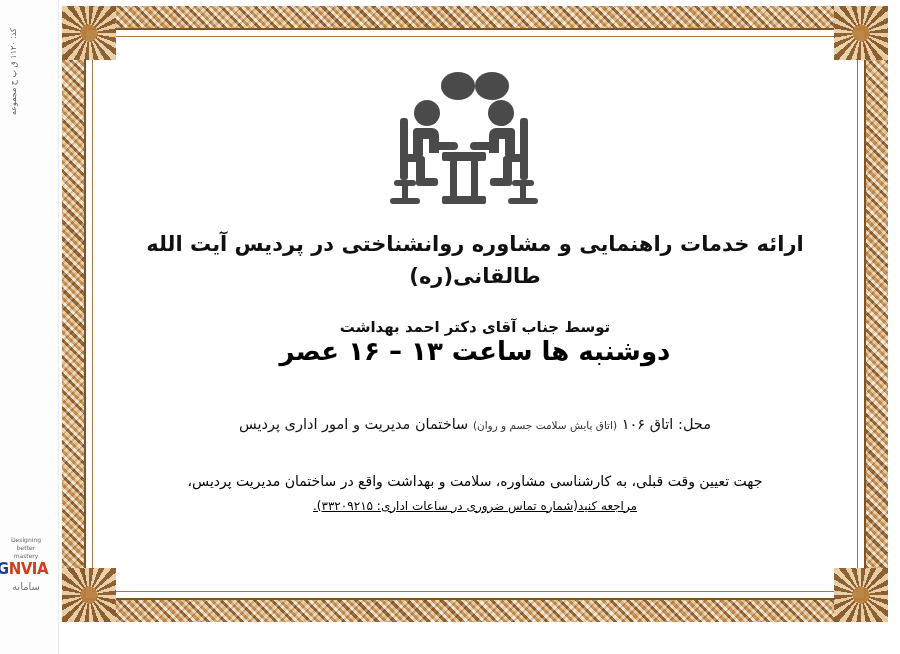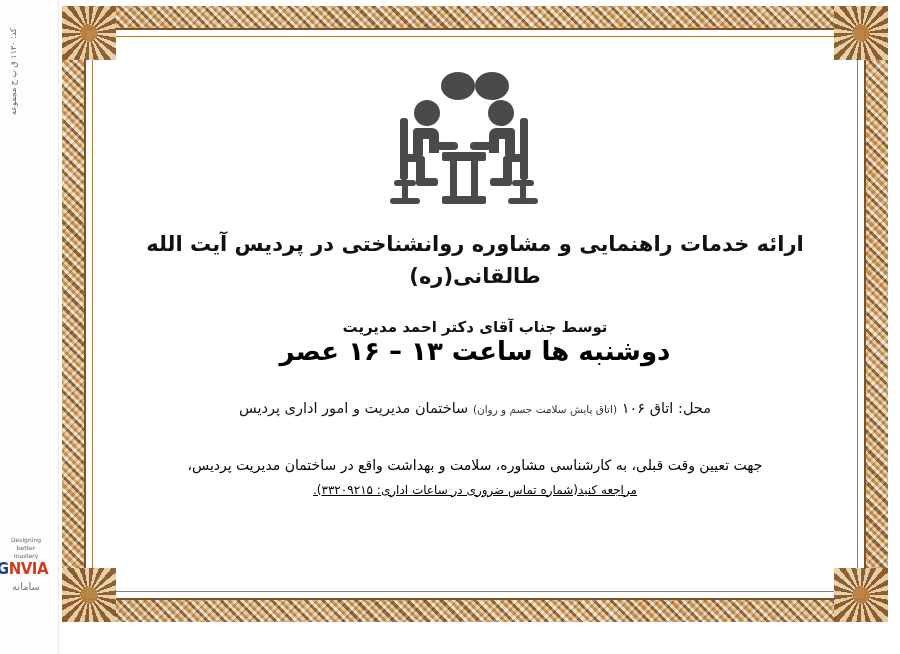--- a/index.html
+++ b/index.html
@@ -186,21 +186,21 @@
     color: #111;
   }
   .schedule {
     font-size: 26px;
     font-weight: bold;
     letter-spacing: 0.5px;
     color: #000;
   }
   .location {
     font-size: 14.5px;
-    margin-top: 34px;
+    margin-top: 50px;
     color: #111;
     text-align: center;
   }
   .location .small {
     font-size: 10.5px;
     color: #333;
   }
   .note {
     font-size: 14px;
     margin-top: 36px;
@@ -279,21 +279,21 @@
                 <rect x="62" y="84" width="44" height="9" rx="2"></rect>
                 <rect x="70" y="93" width="7" height="40"></rect>
                 <rect x="91" y="93" width="7" height="40"></rect>
                 <rect x="62" y="128" width="44" height="8" rx="2"></rect>
               </g>
             </svg>
           </div>
 
           <div class="headline">ارائه خدمات راهنمایی و مشاوره روانشناختی در پردیس آیت الله طالقانی(ره)</div>
 
-          <div class="byline">توسط جناب آقای دکتر احمد مدیریت</div>
+          <div class="byline">توسط جناب آقای دکتر احمد بهداشت</div>
 
           <div class="schedule">دوشنبه ها ساعت ۱۳ – ۱۶ عصر</div>
 
           <div class="location">
             <span>محل: اتاق ۱۰۶</span>
             <span class="small">(اتاق پایش سلامت جسم و روان)</span>
             <span>ساختمان مدیریت و امور اداری پردیس</span>
           </div>
 
           <div class="note">

